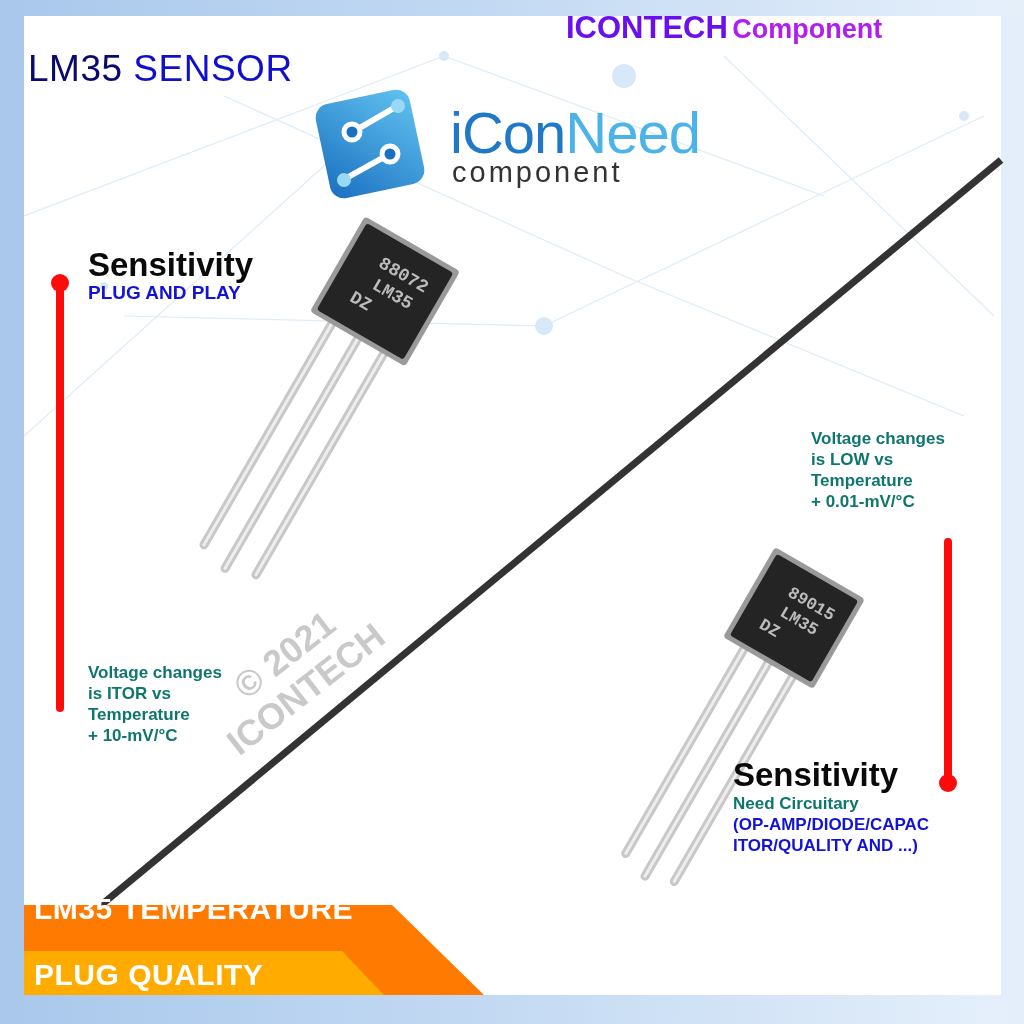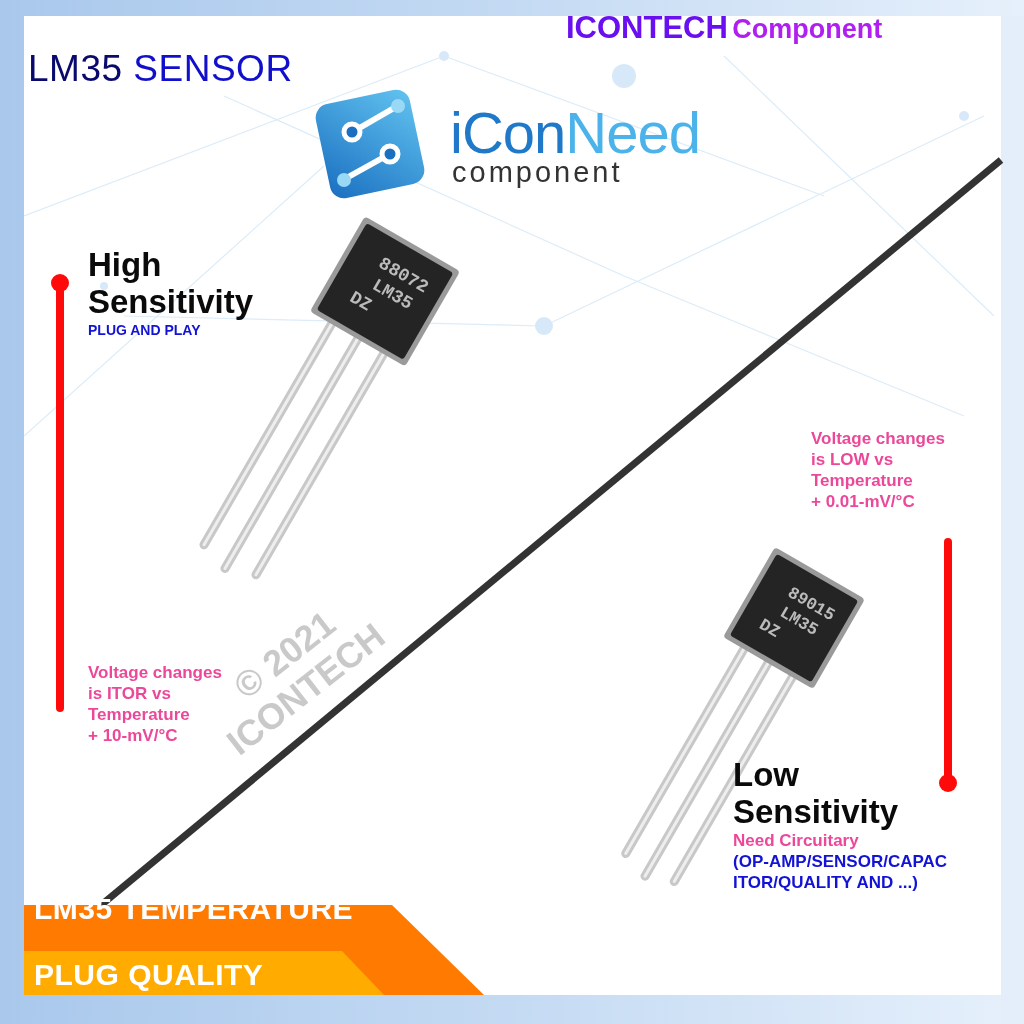--- a/index.html
+++ b/index.html
@@ -14,22 +14,22 @@
   .hdr-left .b { color:#1010cc; }
   .hdr-right { left:566px; top:12px; font-weight:700; line-height:1; white-space:nowrap; }
   .hdr-right .a { color:#6a10f0; font-size:31px; }
   .hdr-right .b { color:#b01ef0; font-size:27px; }
   .net { left:24px; top:16px; width:977px; height:979px; }
   .logo-box { left:312px; top:86px; width:116px; height:116px; }
   .logo-name { left:450px; top:104px; font-size:58px; font-weight:400; color:#1f79c8; line-height:1; letter-spacing:-1px; }
   .logo-name .t { color:#4cb3ea; }
   .logo-sub { left:452px; top:158px; font-size:29px; color:#333; letter-spacing:3px; line-height:1; }
   .title-big { font-weight:900; color:#0a0a0a; font-size:33px; line-height:37px; }
-  .sub-blue { color:#1313d6; font-weight:900; font-size:14px; line-height:20px; }
-  .red-text { color:#ec4899; font-weight:900; font-size:17px; line-height:21px; }
+  .sub-blue { color:#1313d6; font-weight:900; font-size:19px; line-height:20px; }
+  .red-text { color:#0f766e; font-weight:900; font-size:17px; line-height:21px; }
   .red-bar { background:#ff0a0a; width:8px; border-radius:4px; }
   .red-dot { background:#ff0a0a; width:18px; height:18px; border-radius:50%; }
   .diag { left:0; top:0; width:1024px; height:1024px; pointer-events:none; }
   .watermark { left:195px; top:700px; transform:rotate(-38deg); transform-origin:left top;
                color:#b8b8b8; font-weight:900; font-size:36px; line-height:40px; opacity:0.75; white-space:nowrap; }
   .banner { left:24px; top:905px; width:560px; height:90px; }
   .banner-text1 { left:34px; top:889px; color:#fff; font-weight:900; font-size:30px; line-height:40px; letter-spacing:0.5px; }
   .banner-text2 { left:34px; top:955px; color:#fff; font-weight:900; font-size:30px; line-height:40px; letter-spacing:0.5px; }
 </style>
 </head>
@@ -134,21 +134,20 @@
 
 <div class="abs watermark">
   <div style="padding-left:40px">© 2021</div>
   <div>ICONTECH</div>
 </div>
 
 <div class="abs red-dot" style="left:51px;top:274px;"></div>
 <div class="abs red-bar" style="left:56px;top:282px;height:430px;"></div>
 
 <div class="abs" style="left:88px;top:246px;">
-  <div class="title-big">High</div>
   <div class="title-big">Sensitivity</div>
   <div class="sub-blue">PLUG AND PLAY</div>
 </div>
 
 <div class="abs" style="left:88px;top:662px;">
   <div class="red-text">Voltage changes</div>
   <div class="red-text">is ITOR vs</div>
   <div class="red-text">Temperature</div>
   <div class="red-text">+ 10-mV/°C</div>
 </div>
@@ -157,24 +156,23 @@
   <div class="red-text">Voltage changes</div>
   <div class="red-text">is LOW vs</div>
   <div class="red-text">Temperature</div>
   <div class="red-text">+ 0.01-mV/°C</div>
 </div>
 
 <div class="abs red-bar" style="left:944px;top:538px;height:246px;"></div>
 <div class="abs red-dot" style="left:939px;top:774px;"></div>
 
 <div class="abs" style="left:733px;top:756px;">
-  <div class="title-big">Low</div>
   <div class="title-big">Sensitivity</div>
   <div class="red-text">Need Circuitary</div>
-  <div class="sub-blue" style="font-size:17px;line-height:21px;">(OP-AMP/SENSOR/CAPAC</div>
+  <div class="sub-blue" style="font-size:17px;line-height:21px;">(OP-AMP/DIODE/CAPAC</div>
   <div class="sub-blue" style="font-size:17px;line-height:21px;">ITOR/QUALITY AND ...)</div>
 </div>
 
 <svg class="abs banner" viewBox="0 0 560 90">
   <polygon points="0,0 368,0 460,90 0,90" fill="#ff7a00"></polygon>
   <polygon points="0,46 318,46 360,90 0,90" fill="#ffab00"></polygon>
 </svg>
 <div class="abs banner-text1">LM35 TEMPERATURE</div>
 <div class="abs banner-text2">PLUG QUALITY</div>
 

